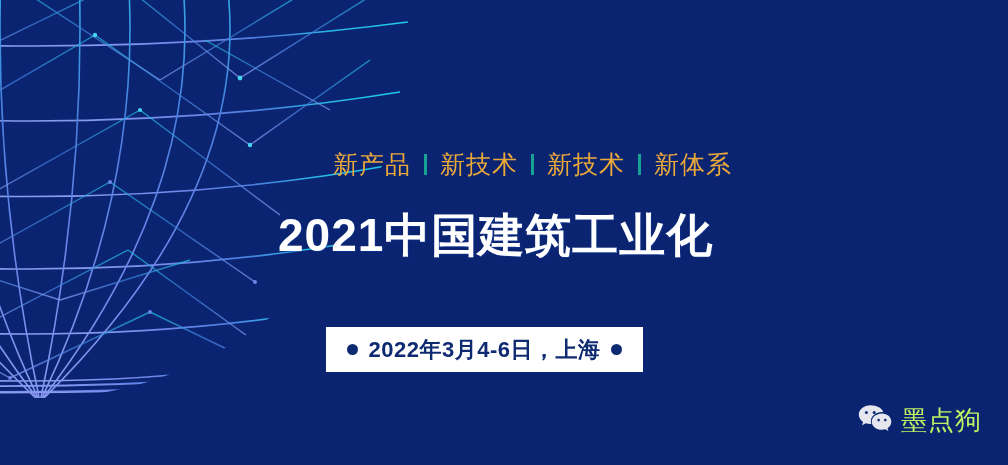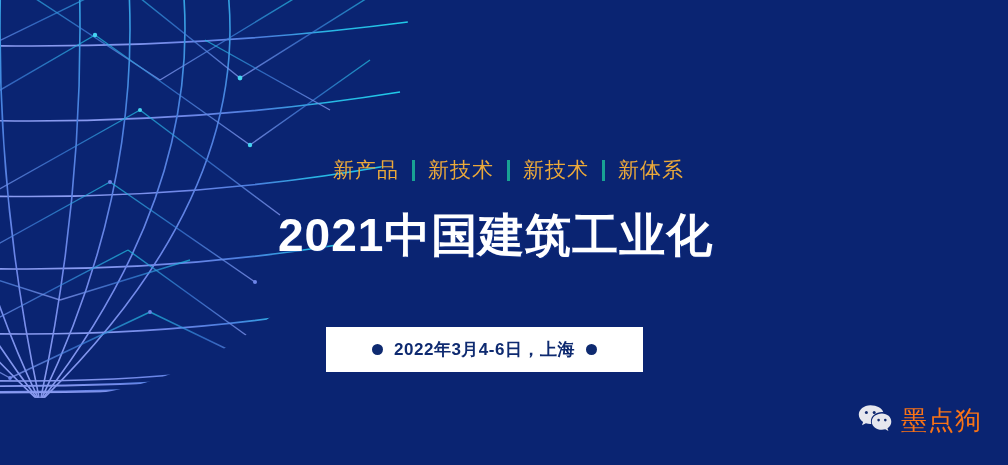--- a/index.html
+++ b/index.html
@@ -43,25 +43,24 @@
     height: 465px;
   }
 
   .eyebrow {
     position: absolute;
     left: 333px;
     top: 148px;
     display: flex;
     align-items: center;
     white-space: nowrap;
-    font-size: 21px;
+    font-size: 25px;
     letter-spacing: 1px;
     color: #eba93a;
     font-weight: 500;
-    margin-top: 8px;
   }
   .eyebrow .sep {
     display: inline-block;
     width: 3px;
     height: 21px;
     background: #18a294;
     margin: 0 13px;
     flex: none;
   }
 
@@ -94,40 +93,40 @@
     box-sizing: border-box;
   }
   .date-badge .dot {
     width: 11px;
     height: 11px;
     border-radius: 50%;
     background: #0e2a70;
     flex: none;
   }
   .date-badge .date-text {
-    font-size: 17px;
+    font-size: 22px;
     font-weight: bold;
     color: #0e2a70;
     letter-spacing: 0.5px;
     margin: 0 11px;
     white-space: nowrap;
   }
 
   
   .watermark {
     position: absolute;
     left: 858px;
     top: 404px;
     display: flex;
     align-items: center;
     gap: 9px;
   }
   .watermark .wm-text {
     font-size: 26px;
-    color: #f97316;
+    color: #bef264;
     letter-spacing: 1px;
     line-height: 1;
     white-space: nowrap;
   }
 </style>
 </head>
 <body>
 
 <div class="banner">
 

